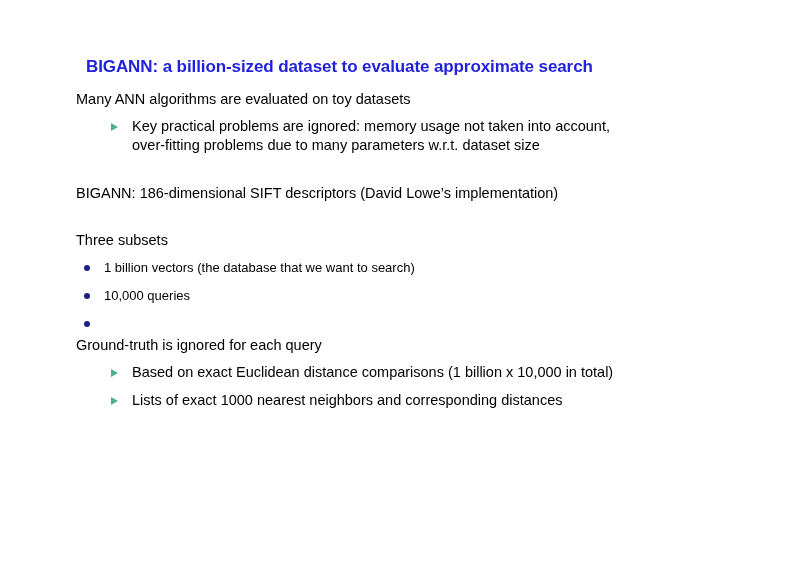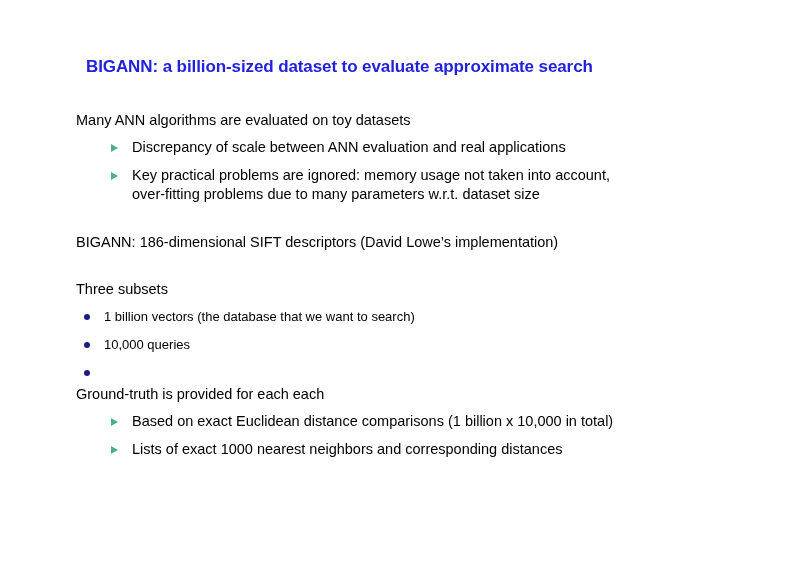--- a/index.html
+++ b/index.html
@@ -32,21 +32,21 @@
     font-weight: bold;
     color: #2222dd;
     letter-spacing: -0.1px;
     white-space: nowrap;
   }
 
   
   .body {
     position: absolute;
     left: 76px;
-    top: 112px;
+    top: 91px;
     width: 660px;
   }
 
   .para {
     font-size: 14.5px;
     line-height: 17px;
     color: #000000;
     white-space: nowrap;
   }
 
@@ -114,24 +114,20 @@
 
   <div class="slide-title">BIGANN: a billion-sized dataset to evaluate approximate search</div>
 
   <div class="body">
 
     <div class="para">Many ANN algorithms are evaluated on toy datasets</div>
 
     <ul class="sub-list">
       <li class="sub-item">
         <span class="tri-marker"></span>
-        <span>Discrepancy of scale between ANN evaluation and real applications</span>
-      </li>
-      <li class="sub-item">
-        <span class="tri-marker"></span>
         <span>Key practical problems are ignored: memory usage not taken into account,</span>
         <span class="line2">over-fitting problems due to many parameters w.r.t. dataset size</span>
       </li>
     </ul>
 
     <div class="gap-lg"></div>
 
     <div class="para">BIGANN: 186-dimensional SIFT descriptors (David Lowe’s implementation)</div>
 
     <div class="gap-lg"></div>
@@ -147,21 +143,21 @@
         <span class="dot-marker"></span>
         <span>10,000 queries</span>
       </li>
       <li class="dot-item">
         <span class="dot-marker"></span>
       </li>
     </ul>
 
     <div class="gap-md"></div>
 
-    <div class="para">Ground-truth is provided for each each</div>
+    <div class="para">Ground-truth is ignored for each query</div>
 
     <ul class="sub-list">
       <li class="sub-item">
         <span class="tri-marker"></span>
         <span>Based on exact Euclidean distance comparisons (1 billion x 10,000 in total)</span>
       </li>
       <li class="sub-item">
         <span class="tri-marker"></span>
         <span>Lists of exact 1000 nearest neighbors and corresponding distances</span>
       </li>

